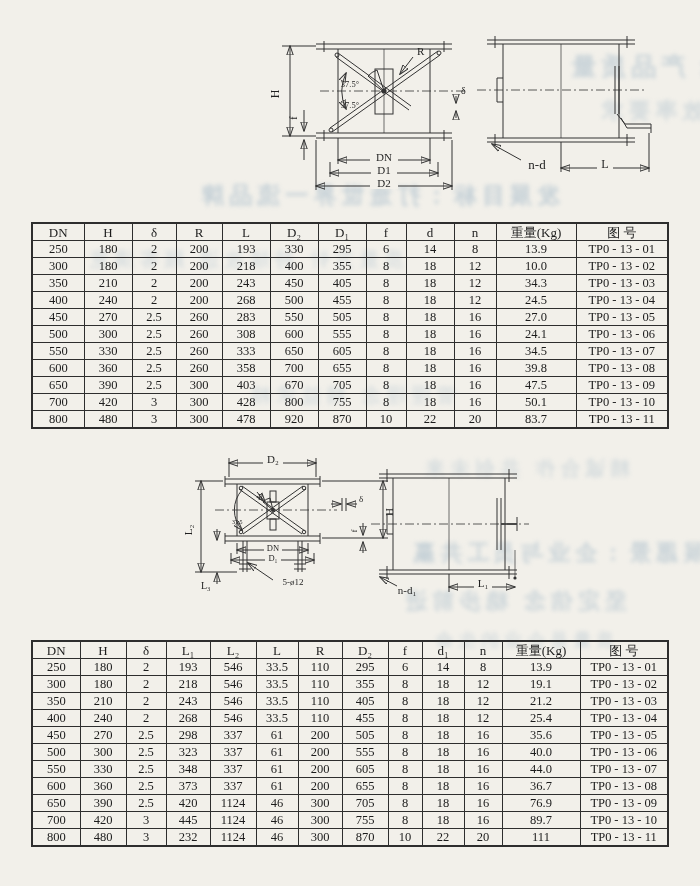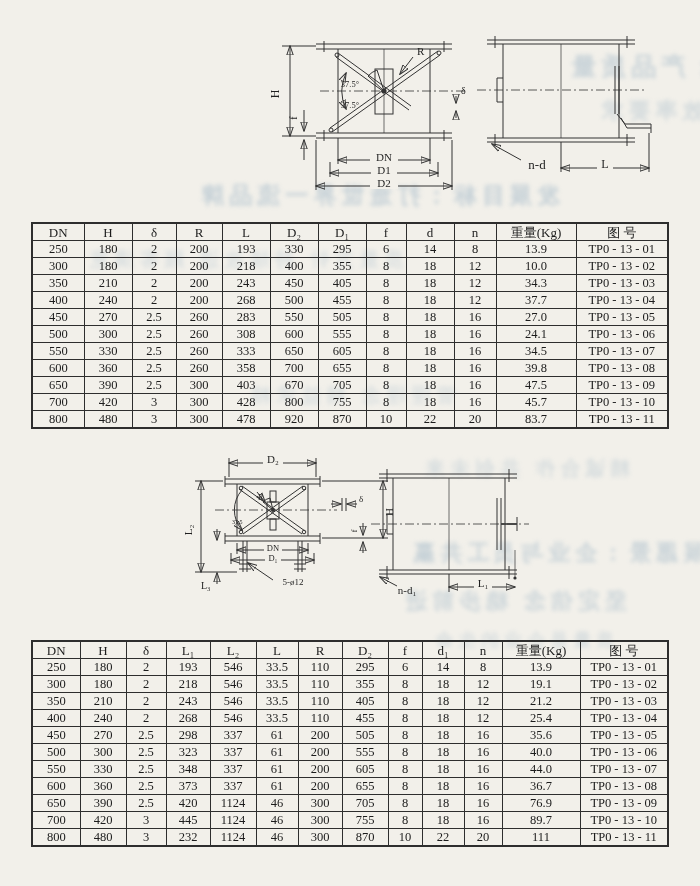--- a/index.html
+++ b/index.html
@@ -249,21 +249,21 @@
           <td>400</td>
           <td>240</td>
           <td>2</td>
           <td>200</td>
           <td>268</td>
           <td>500</td>
           <td>455</td>
           <td>8</td>
           <td>18</td>
           <td>12</td>
-          <td>37.7</td>
+          <td>24.5</td>
           <td>TP0 - 13 - 04</td>
         </tr>
         <tr>
           <td>450</td>
           <td>270</td>
           <td>2.5</td>
           <td>260</td>
           <td>283</td>
           <td>550</td>
           <td>505</td>
@@ -333,21 +333,21 @@
           <td>700</td>
           <td>420</td>
           <td>3</td>
           <td>300</td>
           <td>428</td>
           <td>800</td>
           <td>755</td>
           <td>8</td>
           <td>18</td>
           <td>16</td>
-          <td>45.7</td>
+          <td>50.1</td>
           <td>TP0 - 13 - 10</td>
         </tr>
         <tr>
           <td>800</td>
           <td>480</td>
           <td>3</td>
           <td>300</td>
           <td>478</td>
           <td>920</td>
           <td>870</td>

